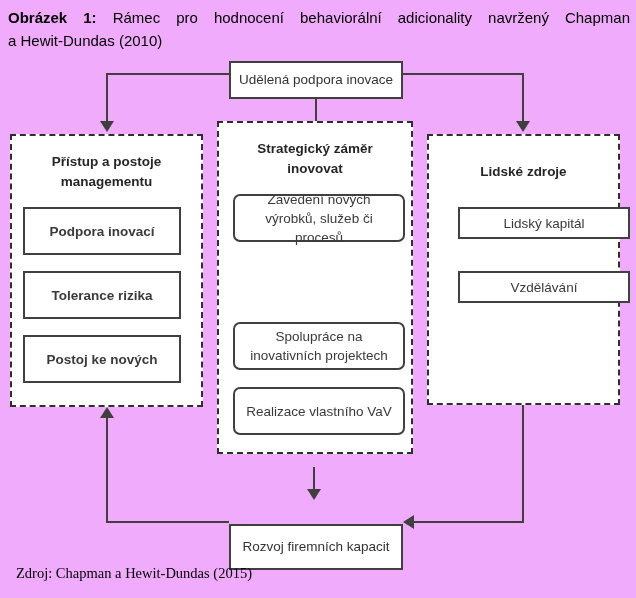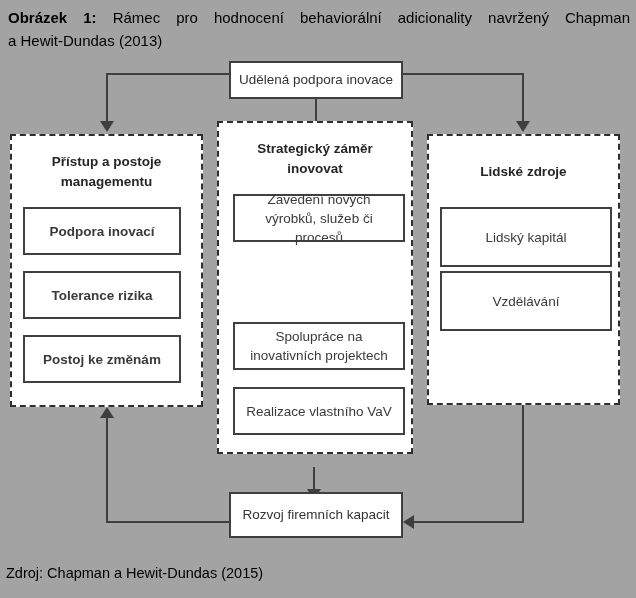--- a/index.html
+++ b/index.html
@@ -4,21 +4,21 @@
 <style>
   html, body { margin: 0; padding: 0; }
   body {
     font-family: "Liberation Sans", sans-serif;
     background: #ffffff;
   }
   .canvas {
     position: relative;
     width: 636px;
     height: 598px;
-    background: #a3a3a3;
+    background: #f0abfc;
     overflow: hidden;
     color: #1f1f1f;
   }
 
   
   .caption {
     position: absolute;
     left: 8px; top: 6px; width: 622px;
     font-size: 15px;
     line-height: 23px;
@@ -37,21 +37,21 @@
     display: flex;
     align-items: center;
     justify-content: center;
     text-align: center;
     font-size: 13.5px;
     line-height: 18px;
     color: #333333;
     padding: 14px 6px;
   }
   .top-box    { left: 229px; top: 61px;  width: 174px; height: 38px; }
-  .bottom-box { left: 229px; top: 492px; width: 174px; height: 46px; }
+  .bottom-box { left: 229px; top: 524px; width: 174px; height: 46px; }
 
   .dashed-col {
     position: absolute;
     box-sizing: border-box;
     border: 2px dashed #2e2e2e;
     background: #ffffff;
   }
   .col-left  { left: 10px;  top: 134px; width: 193px; height: 273px; }
   .col-mid   { left: 217px; top: 121px; width: 196px; height: 333px; }
   .col-right { left: 427px; top: 134px; width: 193px; height: 271px; }
@@ -79,50 +79,51 @@
     display: flex;
     align-items: center;
     justify-content: center;
     text-align: center;
     font-size: 13.5px;
     line-height: 19px;
     color: #3a3a3a;
     padding: 2px 6px;
   }
   .col-left  .item-box { left: 11px; width: 158px; height: 48px; font-weight: bold; }
-  .col-mid   .item-box { left: 14px; width: 172px; height: 48px; }
-  .col-right .item-box { left: 11px; width: 172px; height: 60px; }
+  .col-mid   .item-box { left: 14px; width: 172px; height: 48px; border-radius: 7px; }
+  .col-right .item-box { left: 29px; width: 172px; height: 32px; }
   .r1 { top: 71px;  }
   .r2 { top: 135px; }
   .r3 { top: 199px; }
   .r4 { top: 264px; text-align: right; }
 
   
   .line { position: absolute; background: #3f3f3f; }
   .arr  { position: absolute; width: 0; height: 0; }
   .arr-down  { border-left: 7px solid transparent; border-right: 7px solid transparent; border-top: 11px solid #3f3f3f; }
   .arr-up    { border-left: 7px solid transparent; border-right: 7px solid transparent; border-bottom: 11px solid #3f3f3f; }
   .arr-left  { border-top: 7px solid transparent; border-bottom: 7px solid transparent; border-right: 11px solid #3f3f3f; }
 
   
   .source {
     position: absolute;
-    left: 6px; top: 565px;
+    left: 16px; top: 565px;
     font-size: 14.5px;
     color: #000000;
+    font-family: Liberation Serif, serif;
   }
 </style>
 </head>
 <body>
 
 <div class="canvas">
 
   <div class="caption">
     <div class="l1"><b>Obrázek 1:</b> <span>Rámec pro hodnocení behaviorální adicionality navržený Chapman</span></div>
-    <div class="l2">a Hewit-Dundas (2013)</div>
+    <div class="l2">a Hewit-Dundas (2010)</div>
   </div>
 
   <div class="solid-box top-box">Udělená podpora inovace</div>
 
   <div class="line" style="left:107px; top:73px; width:122px; height:2px;"></div>
   <div class="line" style="left:106px; top:73px; width:2px;  height:48px;"></div>
   <div class="arr arr-down" style="left:100px; top:121px;"></div>
 
   <div class="line" style="left:315px; top:98px;  width:2px; height:24px;"></div>
   <div class="arr arr-down" style="left:309px; top:121px;"></div>
@@ -130,21 +131,21 @@
   <div class="line" style="left:403px; top:73px; width:121px; height:2px;"></div>
   <div class="line" style="left:522px; top:73px; width:2px;  height:48px;"></div>
   <div class="arr arr-down" style="left:516px; top:121px;"></div>
 
   <div class="dashed-col col-left">
     <div class="col-title">
         <span>Přístup a postoje managementu</span>
       </div>
     <div class="item-box r1">Podpora inovací</div>
     <div class="item-box r2">Tolerance rizika</div>
-    <div class="item-box r3">Postoj ke změnám</div>
+    <div class="item-box r3">Postoj ke nových</div>
   </div>
 
   <div class="dashed-col col-mid">
     <div class="col-title">
         <span>Strategický záměr inovovat</span>
       </div>
     <div class="item-box r1">Zavedení nových výrobků, služeb či procesů</div>
     <div class="item-box r3">Spolupráce na inovativních projektech</div>
     <div class="item-box r4">Realizace vlastního VaV</div>
   </div>

